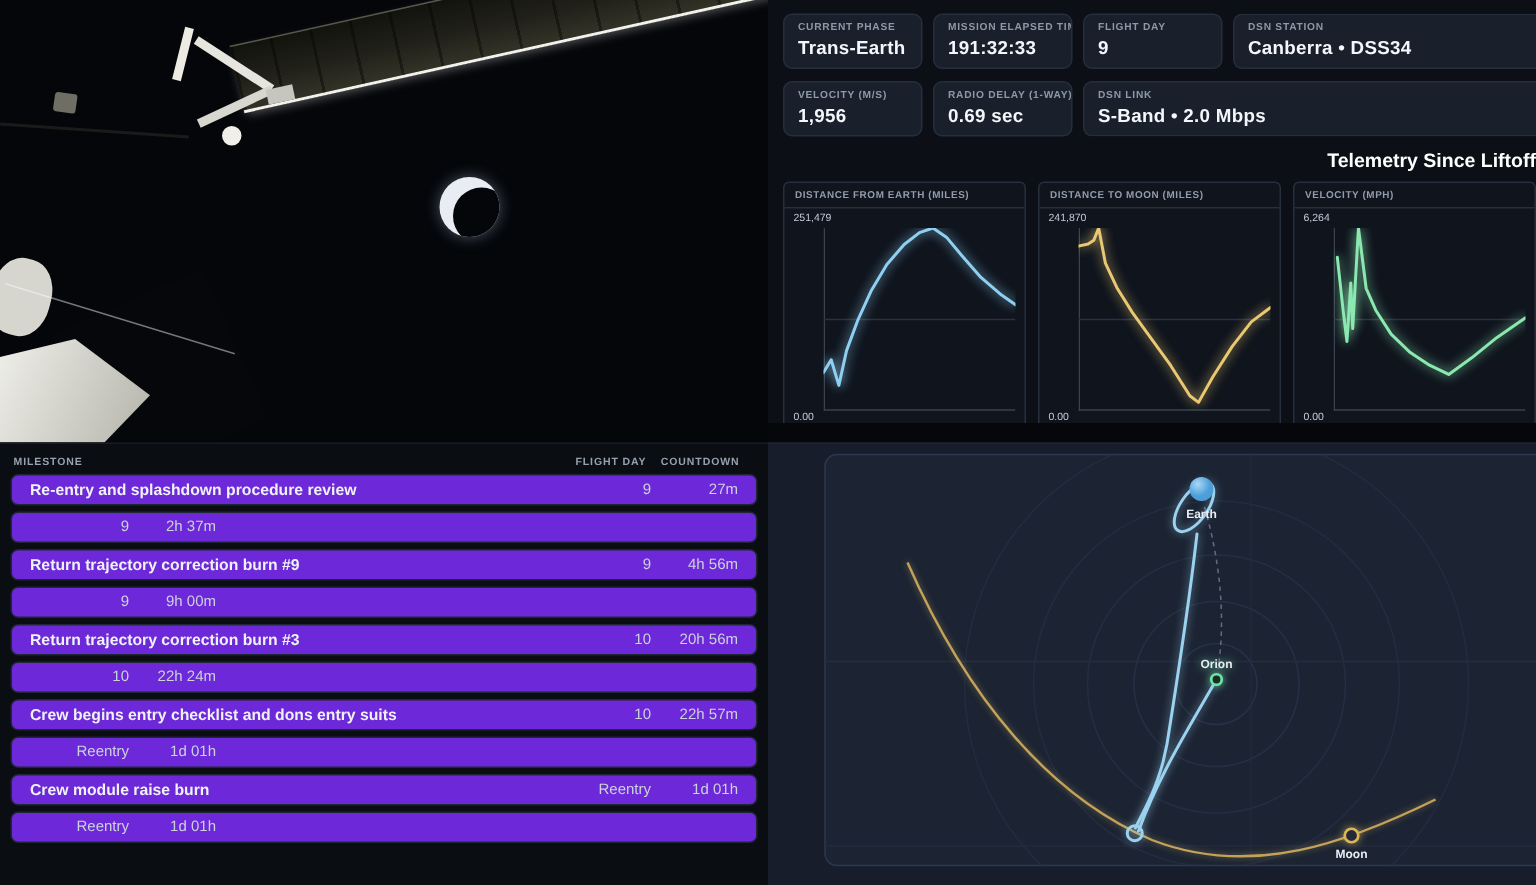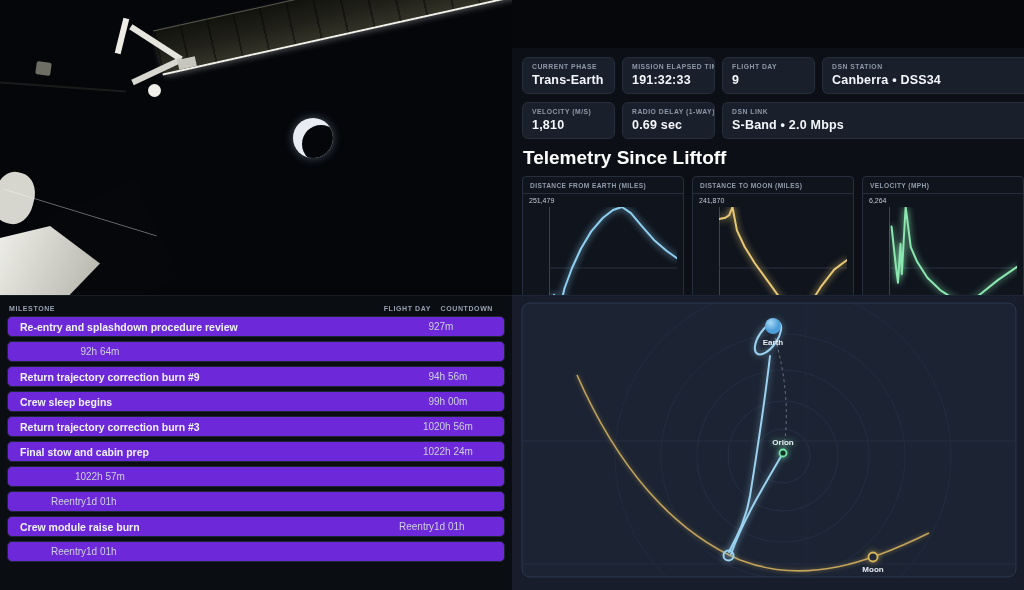--- a/index.html
+++ b/index.html
@@ -1,19 +1,19 @@
 <!DOCTYPE html>
 <html><head>
 <meta charset="utf-8">
 <style>
   * { margin:0; padding:0; box-sizing:border-box; }
   html,body { width:1024px; height:590px; background:#05070b; overflow:hidden;
     font-family:"Liberation Sans", sans-serif; }
   #stage { position:relative; width:1024px; height:590px; }
-  .quad { position:absolute; overflow:hidden; }
+  .quad { position:absolute; overflow:hidden;padding-left:28px; }
 
   
   #cam { left:0; top:0; width:512px; height:295px; background:#04060a; }
   .module-body { position:absolute; left:0; top:0; width:160px; height:295px;
     background:linear-gradient(100deg,#fbfbf7 0%,#ececе6 35%,#e6e6df 55%,#b9b9b0 82%,#8d8d85 100%);
     clip-path:polygon(0 0,74% 0,86% 14%,82% 36%,66% 58%,42% 85%,22% 100%,0 100%); }
   .module-seam { position:absolute; left:0; top:86px; width:126px; height:2px;
     background:rgba(45,45,38,.55); transform:rotate(4deg); }
   .module-box { position:absolute; left:36px; top:62px; width:15px; height:13px;
     background:#6e6e64; border-radius:2px; transform:rotate(8deg); }
@@ -44,31 +44,31 @@
   .wing-bracket { position:absolute; left:178px; top:58px; width:18px; height:10px;
     background:#c6c6be; transform:rotate(-12deg); }
   .crescent { position:absolute; left:293px; top:118px; width:40px; height:40px;
     border-radius:50%; background:#e9edf3; overflow:hidden;
     box-shadow:0 0 10px rgba(210,225,255,.35); }
   .crescent-shadow { position:absolute; left:9px; top:7px; width:38px; height:38px;
     border-radius:50%; background:#04060a; }
 
   
   #stats { left:512px; top:0; width:512px; height:282px; background:#0c1016;
-    padding:9px 0 0 10px;margin-top:48px; }
+    padding:9px 0 0 10px; }
   .cards-row { display:flex; gap:7px; margin-bottom:8px; height:37px; width:502px; }
   .card { flex:0 0 93px; background:#191f2b; border:1px solid #262e3c; border-radius:6px;
     padding:5px 0 0 9px; overflow:hidden; white-space:nowrap; }
   .card:last-child { flex:1 1 auto; border-top-right-radius:0; border-bottom-right-radius:0;
     border-right:none; }
   .card-label { font-size:6.8px; letter-spacing:.5px; color:#8f98a8; font-weight:700;
     text-transform:uppercase; }
   .card-value { font-size:12.5px; font-weight:700; color:#f3f6fa; margin-top:3px;
     letter-spacing:.2px; }
-  .telemetry-heading { font-size:19px; font-weight:700; color:#ffffff; margin:4px 0 7px 1px; }
+  .telemetry-heading { font-size:13px; font-weight:700; color:#ffffff; margin:4px 0 7px 1px;text-align:right; }
   .charts-row { display:flex; gap:8px; }
   .chart-panel { width:163px; height:170px; background:#0f141d; border:1px solid #272f3e;
     border-radius:4px; }
   .chart-title { font-size:6.6px; letter-spacing:.4px; color:#939cac; font-weight:700;
     padding:5px 7px 4px; border-bottom:1px solid #272f3e; text-transform:uppercase;
     white-space:nowrap; overflow:hidden; }
   .plot { position:relative; height:148px; }
   .plot-ymax, .plot-ymin { position:absolute; left:6px; font-size:7px; color:#c3cad7; }
   .plot-ymax { top:3px; }  .plot-ymin { bottom:5px; }
   .plot-svg { position:absolute; left:26px; top:13px; width:128px; height:122px; }
@@ -81,21 +81,21 @@
     text-transform:uppercase; }
   .th-m { flex:1; }
   .col-fd { width:66px; text-align:right; }
   .col-cd { width:62px; text-align:right; }
   .mrow { display:flex; align-items:center; height:21px; margin-bottom:4px;
     background:#6d28d9; border:1px solid #202734; border-radius:5px; padding:0 12px; }
   .mrow-name { flex:1; font-size:10.5px; font-weight:700; color:#eef1f6;
     white-space:nowrap; overflow:hidden; }
   .mrow-fd, .mrow-cd { font-size:10px; color:#ccd2dc; }
   .mrow-fd { width:66px; text-align:right; }
-  .mrow-cd { width:58px; text-align:left; }
+  .mrow-cd { width:58px; text-align:right; }
 
   
   #map { left:512px; top:295px; width:512px; height:295px; background:#171d2b;
     border-top:1px solid #1d2433; }
   #map svg { display:block; }
   .map-label { font-size:8px; font-weight:700; fill:#e9edf4;
     font-family:"Liberation Sans", sans-serif; }
 </style>
 </head>
 <body>
@@ -136,21 +136,21 @@
         <div class="card-value">9</div>
       </div>
       <div class="card">
         <div class="card-label">DSN STATION</div>
         <div class="card-value">Canberra • DSS34</div>
       </div>
     </div>
     <div class="cards-row">
       <div class="card">
         <div class="card-label">VELOCITY (M/S)</div>
-        <div class="card-value">1,810</div>
+        <div class="card-value">1,956</div>
       </div>
       <div class="card">
         <div class="card-label">RADIO DELAY (1-WAY)</div>
         <div class="card-value">0.69 sec</div>
       </div>
       <div class="card">
         <div class="card-label">DSN LINK</div>
         <div class="card-value">S-Band • 2.0 Mbps</div>
       </div>
     </div>
@@ -206,43 +206,42 @@
       <span class="th col-fd">FLIGHT DAY</span>
       <span class="th col-cd">COUNTDOWN</span>
     </div>
     <div class="mrow">
       <span class="mrow-name">Re-entry and splashdown procedure review</span>
       <span class="mrow-fd">9</span>
       <span class="mrow-cd">27m</span>
     </div>
     <div class="mrow">
       <span class="mrow-fd">9</span>
-      <span class="mrow-cd">2h 64m</span>
+      <span class="mrow-cd">2h 37m</span>
     </div>
     <div class="mrow">
       <span class="mrow-name">Return trajectory correction burn #9</span>
       <span class="mrow-fd">9</span>
       <span class="mrow-cd">4h 56m</span>
     </div>
     <div class="mrow">
-      <span class="mrow-name">Crew sleep begins</span>
       <span class="mrow-fd">9</span>
       <span class="mrow-cd">9h 00m</span>
     </div>
     <div class="mrow">
       <span class="mrow-name">Return trajectory correction burn #3</span>
       <span class="mrow-fd">10</span>
       <span class="mrow-cd">20h 56m</span>
     </div>
     <div class="mrow">
-      <span class="mrow-name">Final stow and cabin prep</span>
       <span class="mrow-fd">10</span>
       <span class="mrow-cd">22h 24m</span>
     </div>
     <div class="mrow">
+      <span class="mrow-name">Crew begins entry checklist and dons entry suits</span>
       <span class="mrow-fd">10</span>
       <span class="mrow-cd">22h 57m</span>
     </div>
     <div class="mrow">
       <span class="mrow-fd">Reentry</span>
       <span class="mrow-cd">1d 01h</span>
     </div>
     <div class="mrow">
       <span class="mrow-name">Crew module raise burn</span>
       <span class="mrow-fd">Reentry</span>

